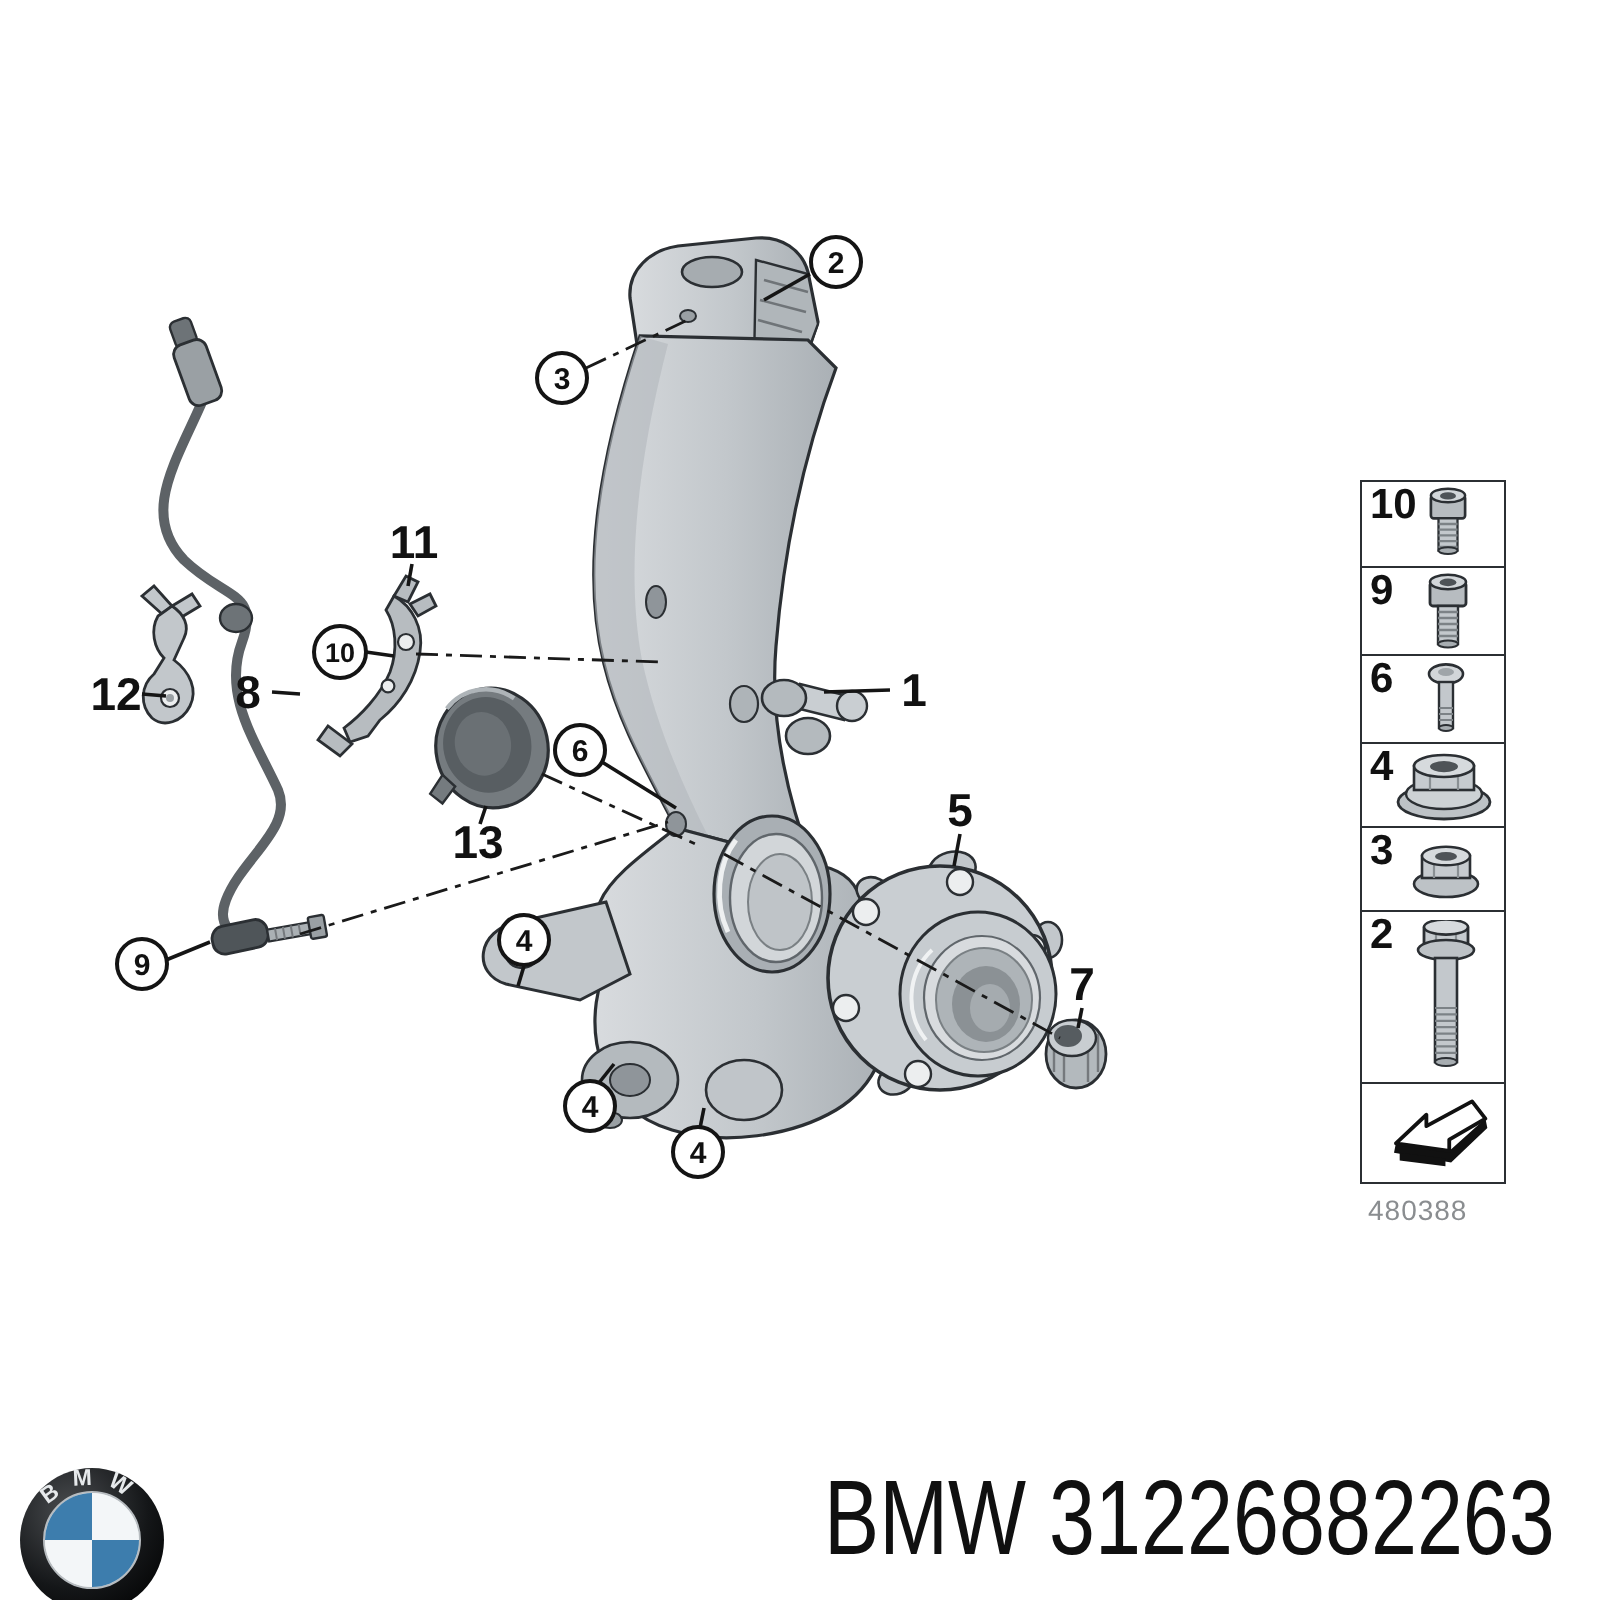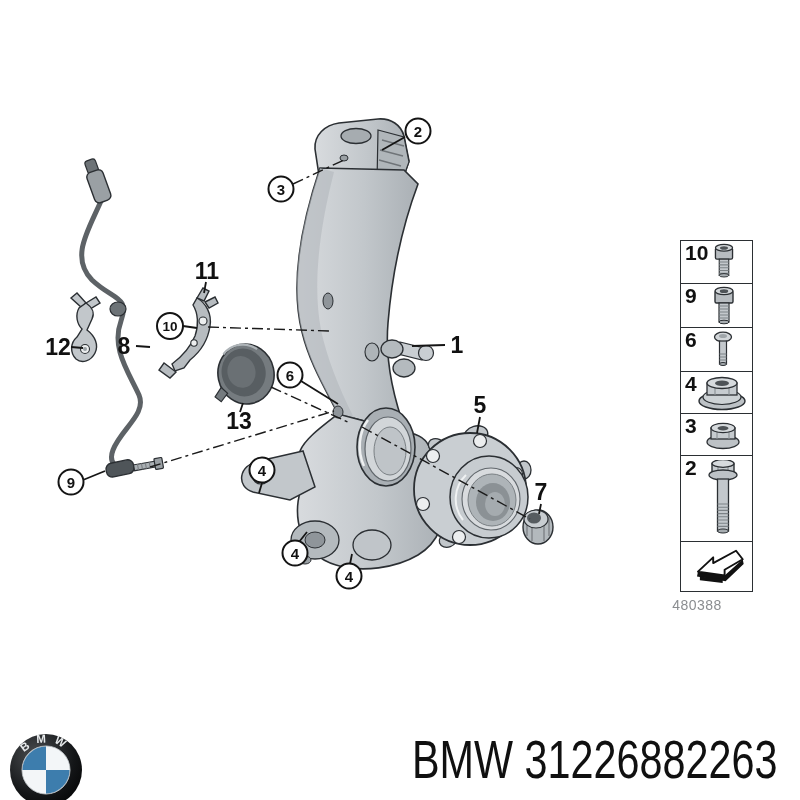--- a/index.html
+++ b/index.html
@@ -15,21 +15,21 @@
   .cl{stroke:#1a1a1a;stroke-width:1.4;fill:none;stroke-dasharray:11 4 3 4}
   .callout-circle{fill:#fff;stroke:#141414;stroke-width:2}
 
   
   .legend{position:absolute;left:680px;top:240px;width:73px;height:352px;
           border:1.6px solid #2b2f33;box-sizing:border-box;background:#fff}
   .lrow{position:relative;border-bottom:1.4px solid #2b2f33;box-sizing:border-box;
         display:flex;align-items:center;justify-content:center}
   .lrow.last{border-bottom:none}
   .lnum{position:absolute;left:4px;top:0;font-weight:bold;font-size:21px;color:#111;line-height:1.1}
-  .dianum{position:absolute;left:658px;top:597px;width:78px;text-align:center;
+  .dianum{position:absolute;left:684px;top:597px;width:78px;
           font-size:14px;color:#8a8d90;letter-spacing:.5px}
 
   
   .caption{position:absolute;left:412px;top:733px;font-size:53px;line-height:1;color:#101010;
            white-space:nowrap;transform:scaleX(.78);transform-origin:left top}
   .logo{position:absolute;left:8px;top:732px}
 </style>
 </head>
 <body>
 

